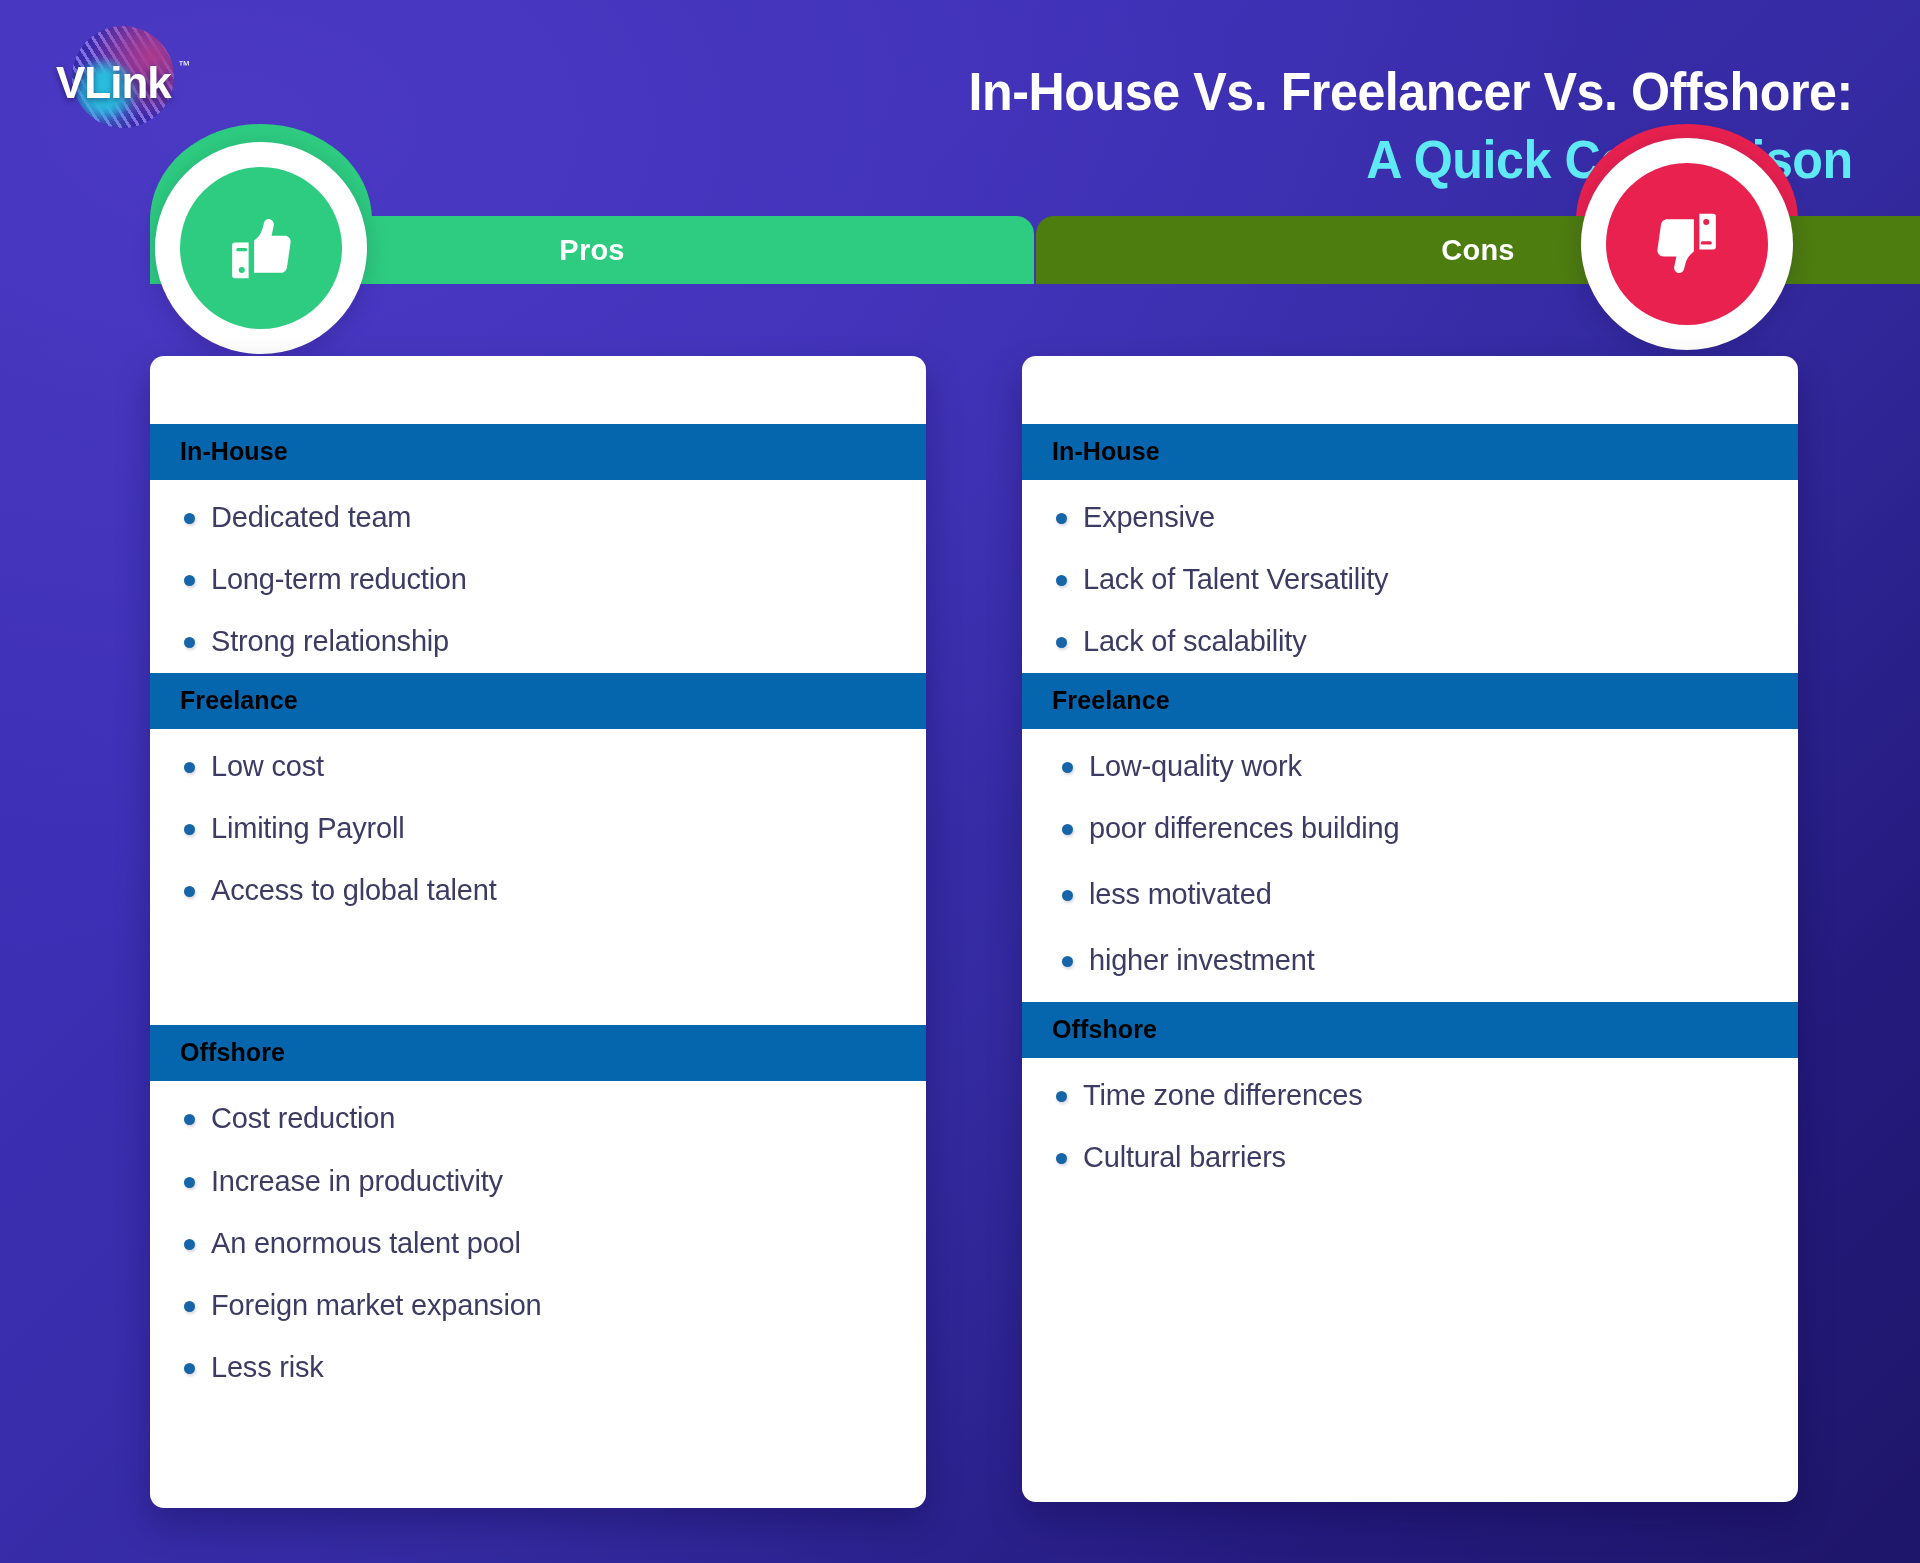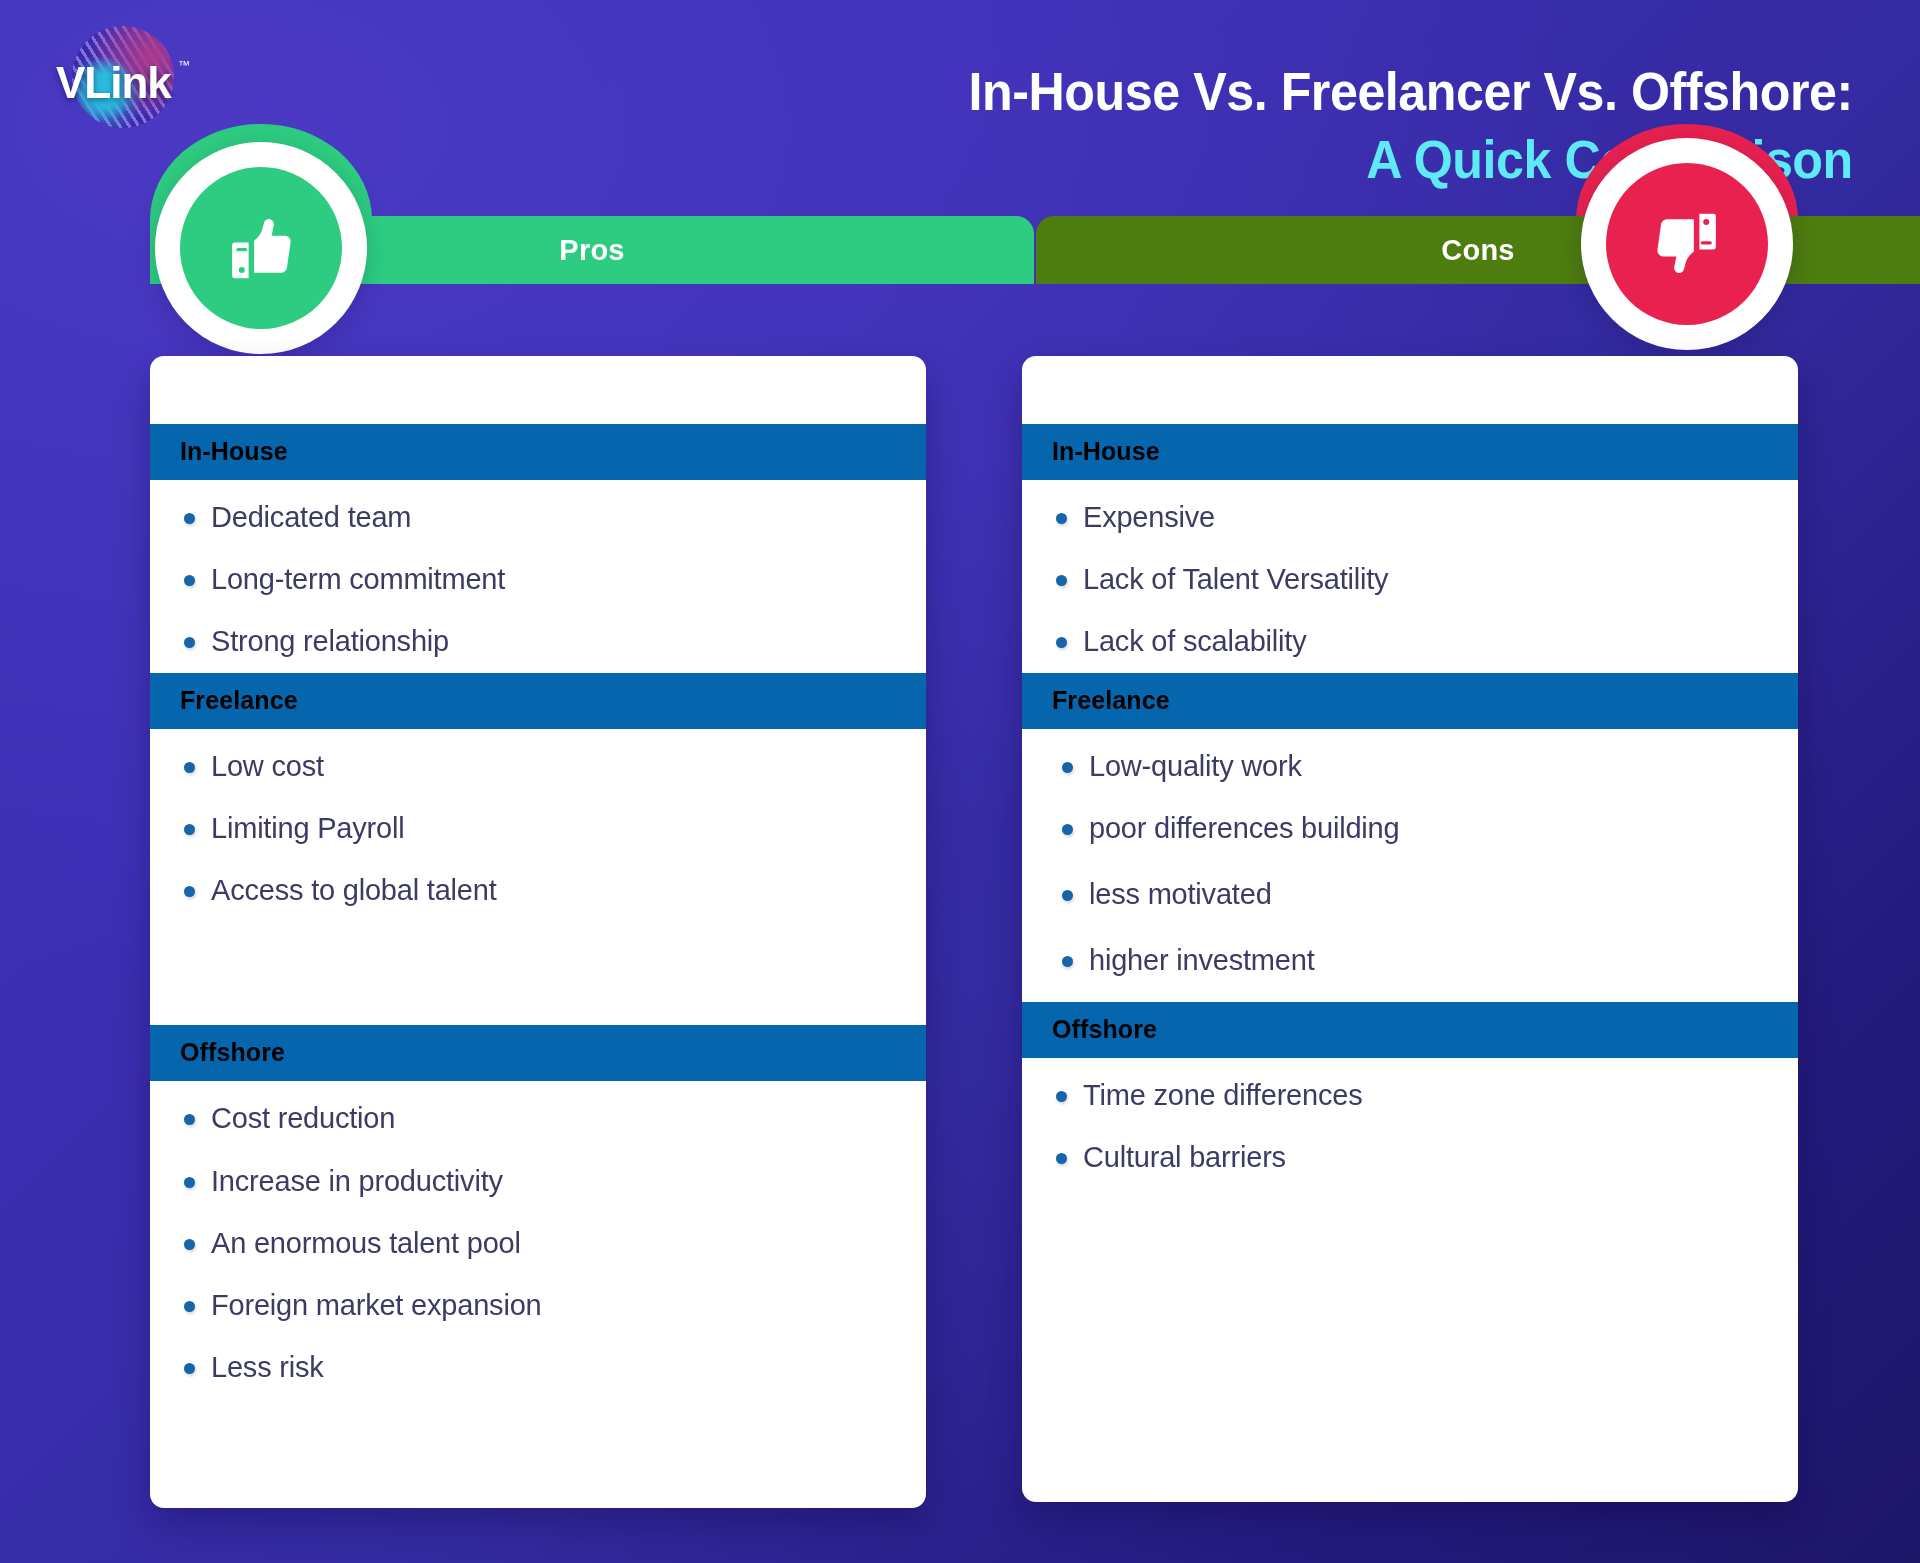--- a/index.html
+++ b/index.html
@@ -259,21 +259,21 @@
     <div class="card-top-gap"></div>
 
     <div class="section-head">In-House</div>
     <div class="section-body">
       <div class="bullet-row">
         <span class="dot"></span>
         <span class="bullet-text">Dedicated team</span>
       </div>
       <div class="bullet-row">
         <span class="dot"></span>
-        <span class="bullet-text">Long-term commitment</span>
+        <span class="bullet-text">Long-term reduction</span>
       </div>
       <div class="bullet-row">
         <span class="dot"></span>
         <span class="bullet-text">Strong relationship</span>
       </div>
     </div>
 
     <div class="section-head">Freelance</div>
     <div class="section-body" style="padding-bottom:118px;">
       <div class="bullet-row">

